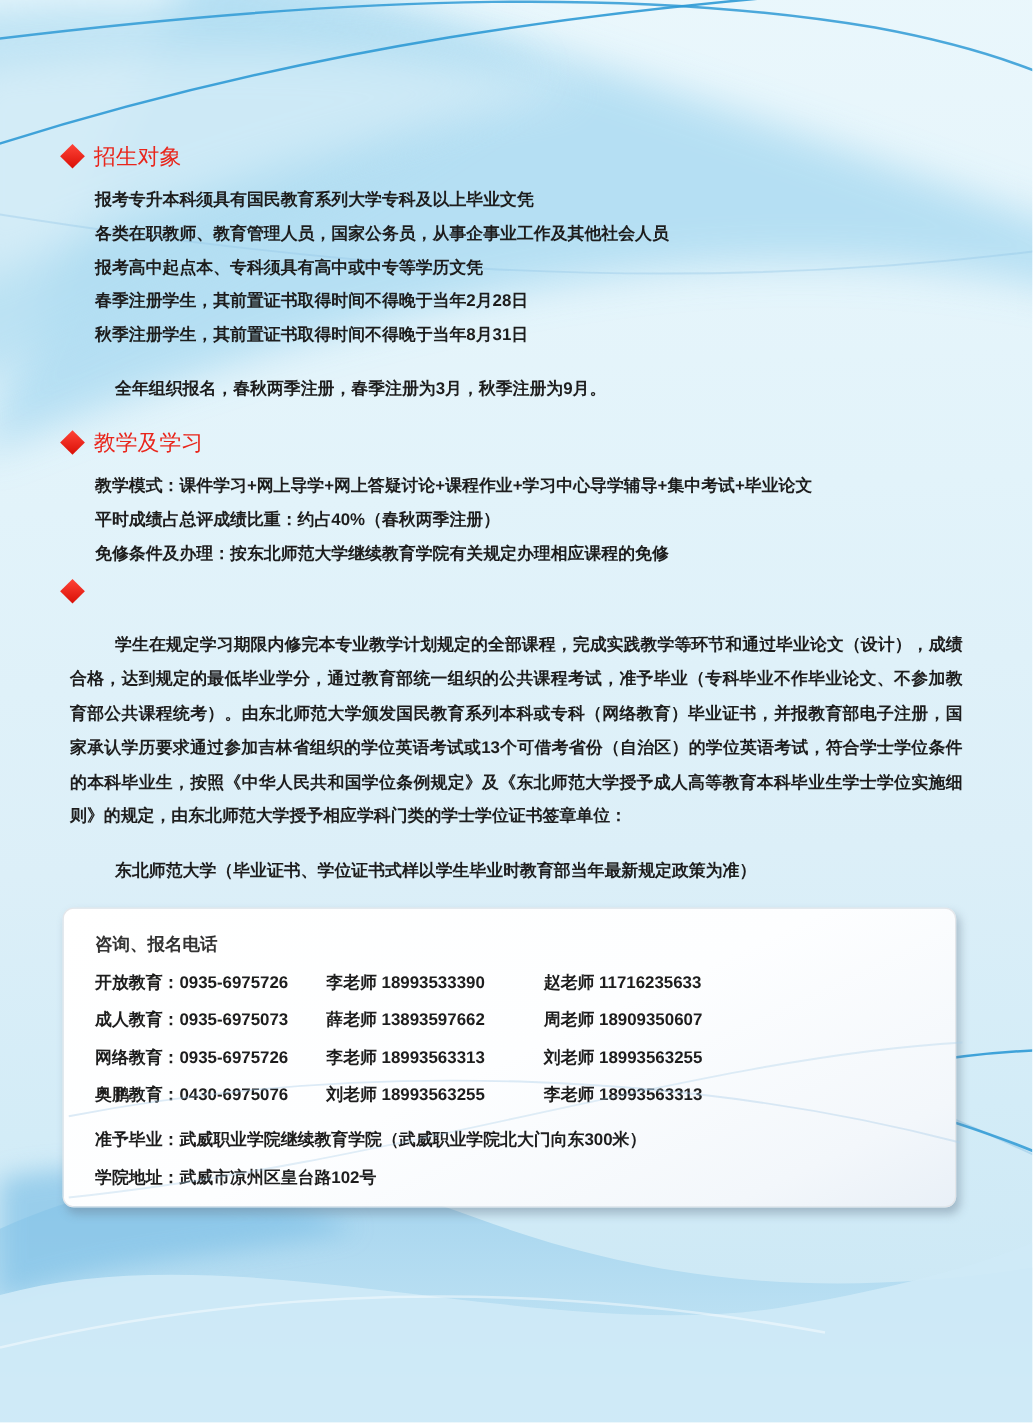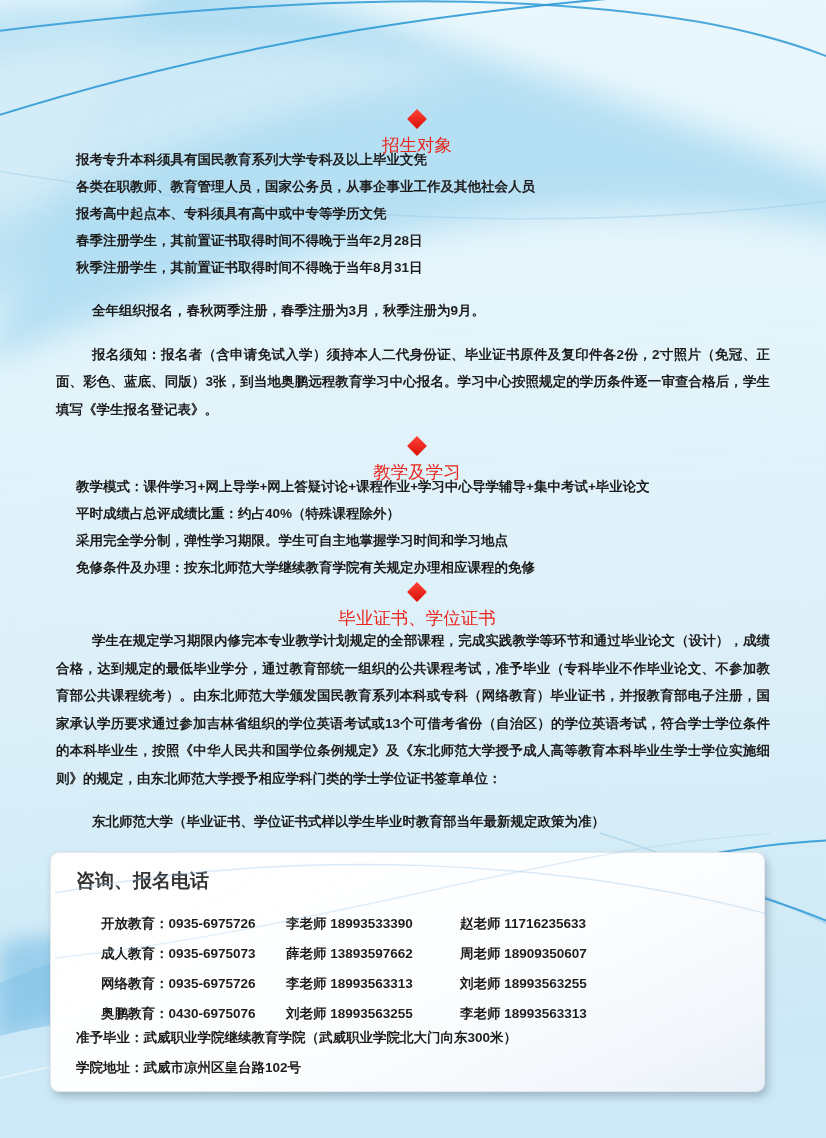--- a/index.html
+++ b/index.html
@@ -17,21 +17,20 @@
   .deco-overlay{top:818px;z-index:3;}
   .content{
     position:absolute;top:0;left:0;right:0;z-index:1;
     padding:112px 40px 0 40px;
   }
   .sec-title{
     display:flex;align-items:center;gap:7px;
     height:26px;margin:0 0 8px 8px;
     font-size:17.5px;font-weight:normal;
     color:#e9251b;
-    flex-direction:column;
   }
   section{margin:0 0 4px 0;}
   section + section{margin-top:4px;}
   .diamond{
     width:14px;height:14px;flex:0 0 14px;
     background:linear-gradient(135deg,#ff4438,#d90f06);
     transform:rotate(45deg);
     margin:0 3px;
   }
   .line{
@@ -46,26 +45,26 @@
     position:relative;z-index:2;
     width:663px;height:222px;
     margin:14px 0 0 10px;
     padding:16px 25px 0 25px;
     background:linear-gradient(155deg,#ffffff 0%,#fdfeff 50%,#f3f7fb 85%,#e9f0f7 100%);
     border:1px solid #e3e6ea;
     border-radius:9px;
     box-shadow:3px 5px 8px rgba(105,125,145,0.45);
   }
   .card-title{
-    margin:0;font-size:19px;font-weight:bold;color:#333;
+    margin:0;font-size:14px;font-weight:bold;color:#333;
     line-height:24px;
   }
   .phone-rows{margin-top:10px;}
-  .phone-row{display:flex;height:30px;align-items:flex-end;
-    font-size:13.5px;font-weight:bold;margin-left:25px;}
+  .phone-row{display:flex;height:30px;align-items:flex-start;
+    font-size:13.5px;font-weight:bold;}
   .phone-row .c1{width:185px;}
   .phone-row .c2{width:174px;}
   .phone-row .c3{flex:1;}
   .addr-line{height:30px;display:flex;align-items:center;
     font-size:13.5px;font-weight:bold;}
 </style>
 </head>
 <body>
 
 <div class="page">
@@ -112,38 +111,35 @@
       </h2>
       <p class="line">报考专升本科须具有国民教育系列大学专科及以上毕业文凭</p>
       <p class="line">各类在职教师、教育管理人员，国家公务员，从事企事业工作及其他社会人员</p>
       <p class="line">报考高中起点本、专科须具有高中或中专等学历文凭</p>
       <p class="line">春季注册学生，其前置证书取得时间不得晚于当年2月28日</p>
       <p class="line">秋季注册学生，其前置证书取得时间不得晚于当年8月31日</p>
     </section>
 
     <section>
       <p class="para">全年组织报名，春秋两季注册，春季注册为3月，秋季注册为9月。</p>
-      <p class="para">报名须知：报名者（含申请免试入学）须持本人二代身份证、毕业证书原件及复印件各2份，2寸照片（免冠、正面、彩色、蓝底、同版）3张，到当地奥鹏远程教育学习中心报名。学习中心按照规定的学历条件逐一审查合格后，学生填写《学生报名登记表》。</p>
     </section>
 
     <section>
       <h2 class="sec-title">
         <span class="diamond"></span>
         <span>教学及学习</span>
       </h2>
       <p class="line">教学模式：课件学习+网上导学+网上答疑讨论+课程作业+学习中心导学辅导+集中考试+毕业论文</p>
-      <p class="line">平时成绩占总评成绩比重：约占40%（特殊课程除外）</p>
-      <p class="line">采用完全学分制，弹性学习期限。学生可自主地掌握学习时间和学习地点</p>
+      <p class="line">平时成绩占总评成绩比重：约占40%（春秋两季注册）</p>
       <p class="line">免修条件及办理：按东北师范大学继续教育学院有关规定办理相应课程的免修</p>
     </section>
 
     <section>
       <h2 class="sec-title">
         <span class="diamond"></span>
-        <span>毕业证书、学位证书</span>
       </h2>
       <p class="para">学生在规定学习期限内修完本专业教学计划规定的全部课程，完成实践教学等环节和通过毕业论文（设计），成绩合格，达到规定的最低毕业学分，通过教育部统一组织的公共课程考试，准予毕业（专科毕业不作毕业论文、不参加教育部公共课程统考）。由东北师范大学颁发国民教育系列本科或专科（网络教育）毕业证书，并报教育部电子注册，国家承认学历要求通过参加吉林省组织的学位英语考试或13个可借考省份（自治区）的学位英语考试，符合学士学位条件的本科毕业生，按照《中华人民共和国学位条例规定》及《东北师范大学授予成人高等教育本科毕业生学士学位实施细则》的规定，由东北师范大学授予相应学科门类的学士学位证书签章单位：</p>
       <p class="para">东北师范大学（毕业证书、学位证书式样以学生毕业时教育部当年最新规定政策为准）</p>
     </section>
 
     <div class="card">
       <h3 class="card-title">咨询、报名电话</h3>
       <div class="phone-rows">
         <div class="phone-row">
           <span class="c1">开放教育：0935-6975726</span>

